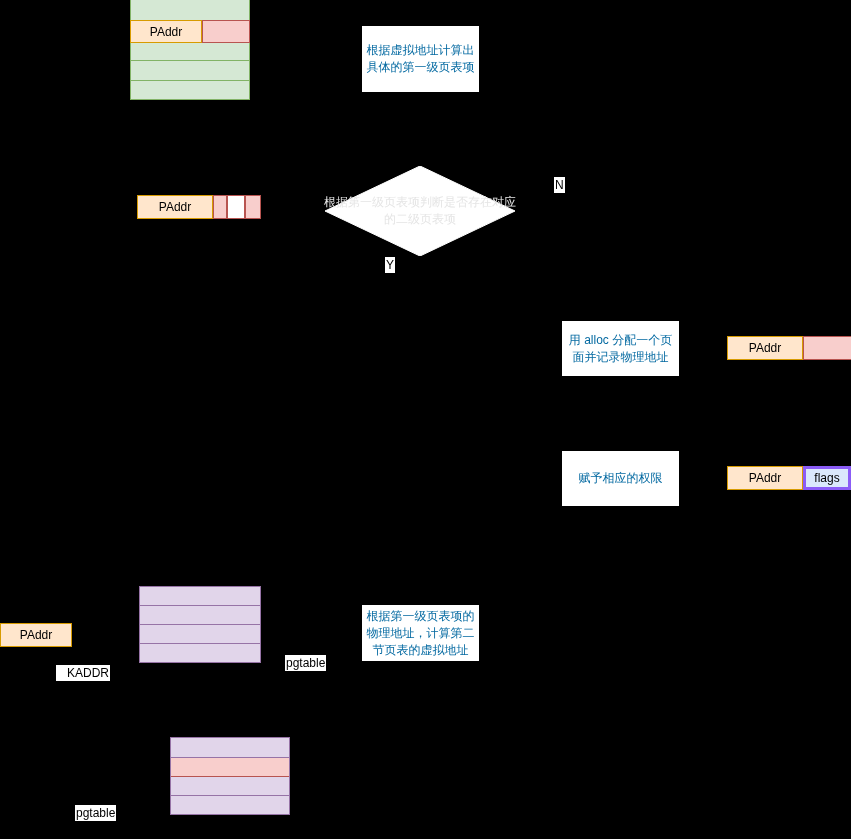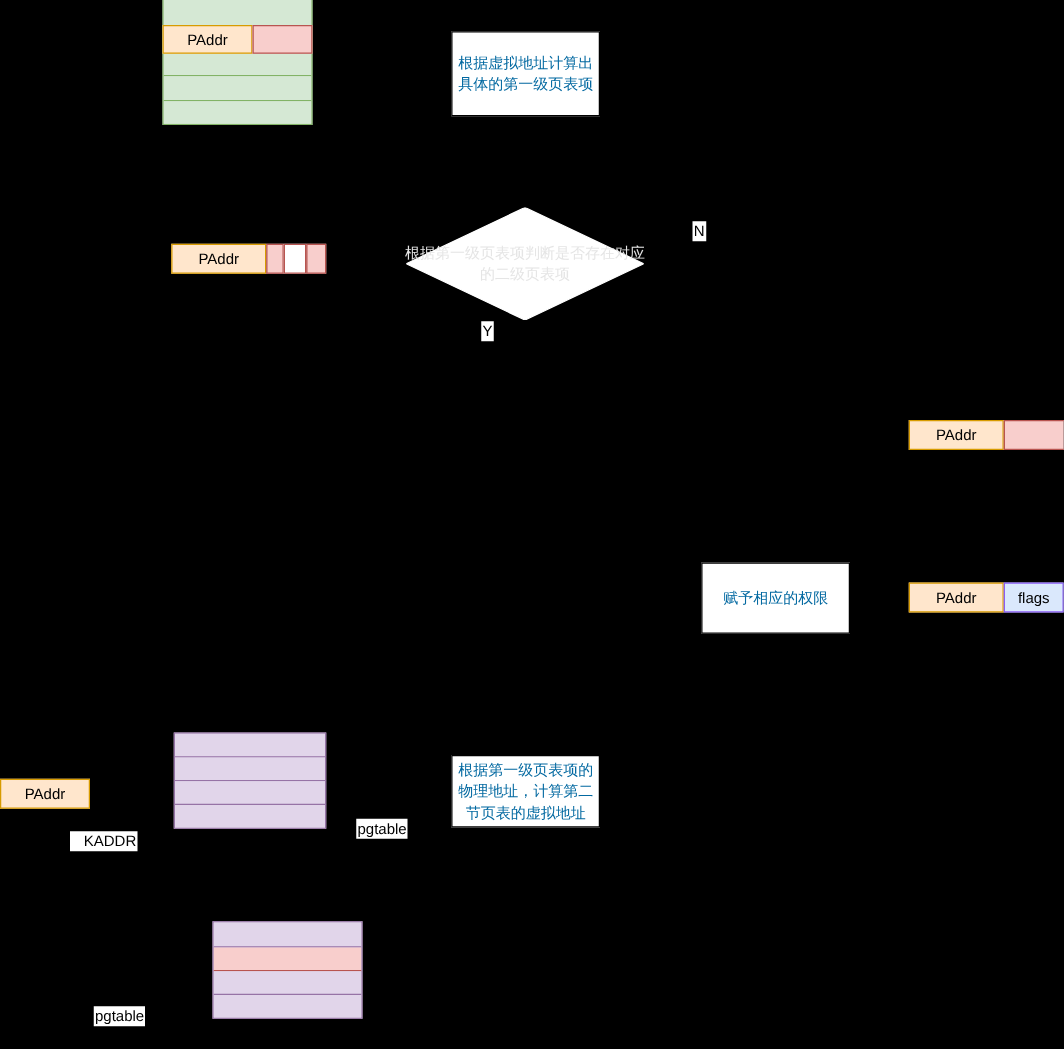--- a/index.html
+++ b/index.html
@@ -54,21 +54,21 @@
     align-items: center;
     justify-content: center;
     font-size: 12px;
     line-height: 1;
     color: #000000;
     white-space: nowrap;
   }
   .cell.paddr  { background: #ffe6cc; border: 1px solid #d79b00; }
   .cell.pink   { background: #f8cecc; border: 1px solid #b85450; }
   .cell.white  { background: #ffffff; border: 1px solid #b85450; }
-  .cell.flags  { background: #dae8fc; border: 1px solid #8b5cf6; text-align: center; }
+  .cell.flags  { background: #dae8fc; border: 3px solid #8b5cf6; text-align: center; }
 
   
   .textbox {
     position: absolute;
     box-sizing: border-box;
     background: #ffffff;
     border: 1px solid #000000;
     display: flex;
     align-items: center;
     justify-content: center;
@@ -144,20 +144,21 @@
   <div class="diamond-wrap" style="left:325px; top:166px; width:190px; height:90px;">
     <svg class="diamond-shape" viewBox="0 0 190 90" preserveAspectRatio="none">
       <polygon points="95,0 190,45 95,90 0,45" fill="#ffffff" stroke="#ffffff" stroke-width="1"></polygon>
     </svg>
     <div class="diamond-label">根据第一级页表项判断是否存在对应的二级页表项</div>
   </div>
 
   <div class="chip" style="left:554px; top:177px;">N</div>
   <div class="chip" style="left:385px; top:257px;">Y</div>
 
+  <div class="textbox" style="left:561px; top:320px; width:119px; height:57px;">用 alloc 分配一个页面并记录物理地址</div>
 
   <div class="strip" style="left:727px; top:336px; width:130px; height:24px;">
     <div class="cell paddr" style="width:76px;">PAddr</div>
     <div class="cell pink" style="width:54px;"></div>
   </div>
 
   <div class="textbox" style="left:561px; top:450px; width:119px; height:57px;">赋予相应的权限</div>
 
   <div class="strip" style="left:727px; top:466px; width:124px; height:24px;">
     <div class="cell paddr" style="width:76px;">PAddr</div>

